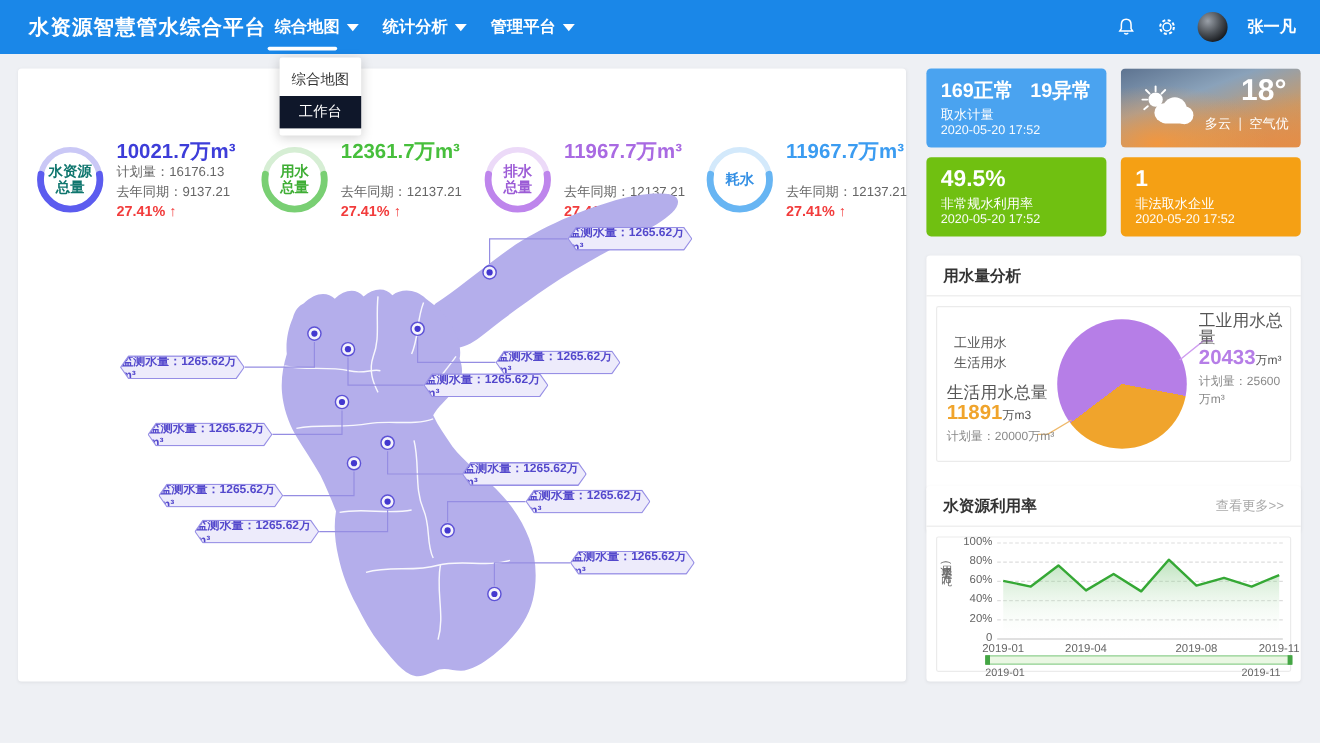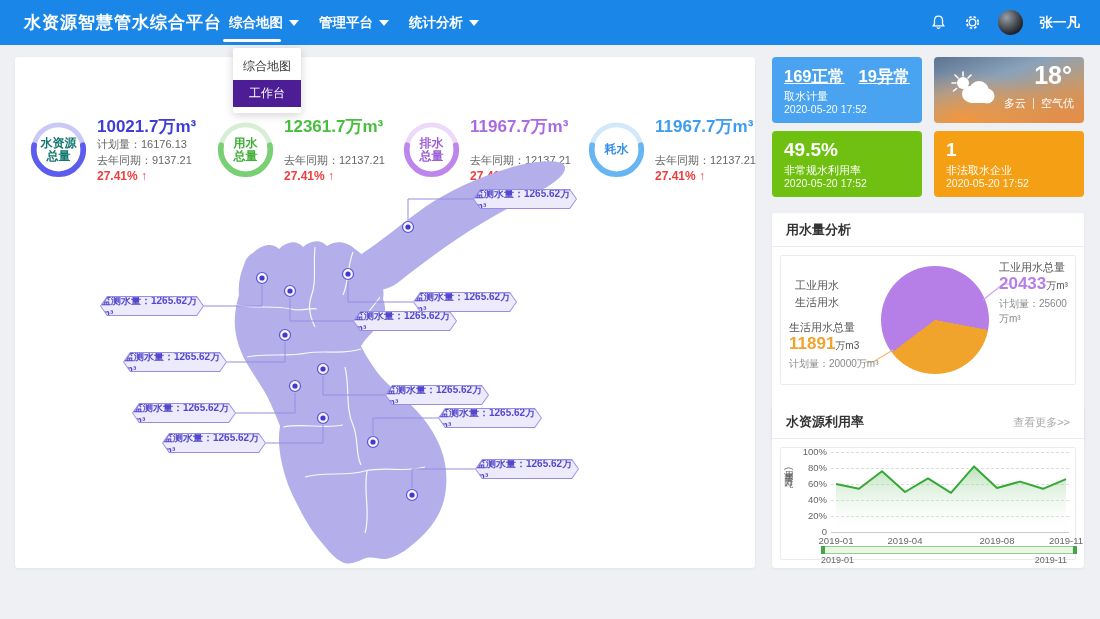--- a/index.html
+++ b/index.html
@@ -25,21 +25,21 @@
   .avatar { width:25px; height:25px; border-radius:50%;
     background:radial-gradient(circle at 34% 30%, #9aa0a8 0%, #4a4f55 45%, #0c0e12 85%); }
   .user-name { font-size:13.5px; font-weight:bold; }
 
   
   .dropdown { position:absolute; left:233px; top:48px; width:68px; background:#fff;
     border-radius:2px; box-shadow:0 2px 10px rgba(0,0,0,.18); padding:5px 0 6px;
     z-index:40; }
   .dd-item { height:27px; line-height:27px; text-align:center; font-size:12px;
     color:#333; cursor:pointer; }
-  .dd-item.selected { background:#4c1d95; color:#fff; }
+  .dd-item.selected { background:#0f172a; color:#fff; }
 
   
   .card { position:absolute; background:#fff; border-radius:3px;
     box-shadow:0 1px 3px rgba(0,0,0,.06); }
   .card-hd { height:34px; line-height:34px; padding:0 14px; font-size:13px;
     font-weight:bold; color:#333; border-bottom:1px solid #ebebeb; position:relative; }
   .more-link { position:absolute; right:14px; top:0; font-size:11px; color:#a9a9a9;
     font-weight:normal; cursor:pointer; }
 
   
@@ -63,41 +63,41 @@
     background:#968ee5; }
   .hex-in { position:absolute; inset:1px; display:flex; align-items:center;
     justify-content:center; background:#edebfb; font-size:10px; font-weight:bold;
     color:#5348cc; clip-path:polygon(6.5px 0,95.5px 0,102px 9px,95.5px 18px,6.5px 18px,0 9px); }
 
   
   .rcol { position:absolute; left:772px; top:57px; width:312px; height:511px; }
   .tile { position:absolute; width:150px; height:66px; border-radius:4px;
     color:#fff; padding:8px 12px; overflow:hidden; }
   .tile-val { font-size:19px; font-weight:bold; line-height:22px; }
-  .tile-val-sm { font-size:16.5px; font-weight:bold; line-height:22px; display:flex; gap:14px;text-decoration:underline; }
+  .tile-val-sm { font-size:16.5px; font-weight:bold; line-height:22px; display:flex; gap:14px; }
   .tile-label { font-size:11px; line-height:14px; margin-top:2px; }
   .tile-time { font-size:10.5px; line-height:13px; opacity:.95; }
   .weather { background:
       radial-gradient(ellipse at 20% 95%, rgba(244,150,60,.95) 0%, rgba(244,150,60,0) 55%),
       radial-gradient(ellipse at 85% 100%, rgba(230,140,70,.8) 0%, rgba(230,140,70,0) 50%),
       linear-gradient(160deg,#5d7390 0%,#8aa2ba 35%,#c99a68 70%,#e0904a 100%); }
   .w-temp { position:absolute; right:12px; top:4px; font-size:25px; font-weight:bold; color:#fff; }
   .w-row { position:absolute; right:10px; top:39px; display:flex; align-items:center;
     gap:7px; color:#fff; font-size:11px; }
   .w-div { width:1px; height:11px; background:rgba(255,255,255,.8); }
   .w-icon { position:absolute; left:10px; top:13px; }
 
   .panel-body { position:absolute; left:8px; right:8px; border:1px solid #ebebeb;
     border-radius:2px; }
   .legend-row { display:flex; align-items:center; gap:6px; font-size:11px;
     color:#555; height:17px;flex-direction:column; }
   .legend-sq { width:10px; height:10px; border-radius:2px; }
   .pie { position:absolute; left:100px; top:10px; width:108px; height:108px;
     border-radius:50%; }
-  .anno-label { font-size:11px; color:#555; line-height:14px; }
+  .anno-label { font-size:14px; color:#555; line-height:14px; }
   .anno-val { font-size:17px; font-weight:bold; line-height:20px; }
   .anno-unit { font-size:10px; font-weight:normal; color:#555; }
   .anno-plan { font-size:10px; color:#888; line-height:15px; }
 
   
   .grid-line { position:absolute; left:50px; right:6px; height:0;
     border-top:1px dashed #ddd; }
   .axis-base { position:absolute; left:50px; right:6px; height:0;
     border-top:1px solid #ccc; }
   .ytick { position:absolute; width:32px; text-align:right; font-size:9.5px;
@@ -115,25 +115,25 @@
 <body>
 
 <div class="navbar">
   <div class="nav-title">水资源智慧管水综合平台</div>
   <div class="menus">
     <div class="menu-item active">
       <span>综合地图</span>
       <span class="caret"></span>
     </div>
     <div class="menu-item">
+      <span>统计分析</span>
+      <span class="caret"></span>
+    </div>
+    <div class="menu-item">
       <span>管理平台</span>
-      <span class="caret"></span>
-    </div>
-    <div class="menu-item">
-      <span>统计分析</span>
       <span class="caret"></span>
     </div>
   </div>
   <div class="nav-right">
     <svg class="nav-ic" viewBox="0 0 16 16">
       <path d="M8 2 C5.6 2 4.2 3.9 4.2 6.3 L4.2 9.2 L3 11.2 L13 11.2 L11.8 9.2 L11.8 6.3 C11.8 3.9 10.4 2 8 2 Z" fill="none" stroke="#fff" stroke-width="1.2"></path>
       <path d="M6.6 12.6 C6.9 13.7 9.1 13.7 9.4 12.6" fill="none" stroke="#fff" stroke-width="1.2"></path>
     </svg>
     <svg class="nav-ic" viewBox="0 0 16 16">
       <circle cx="8" cy="8" r="5.4" fill="none" stroke="#fff" stroke-width="1.6" stroke-dasharray="2.4 1.9"></circle>

